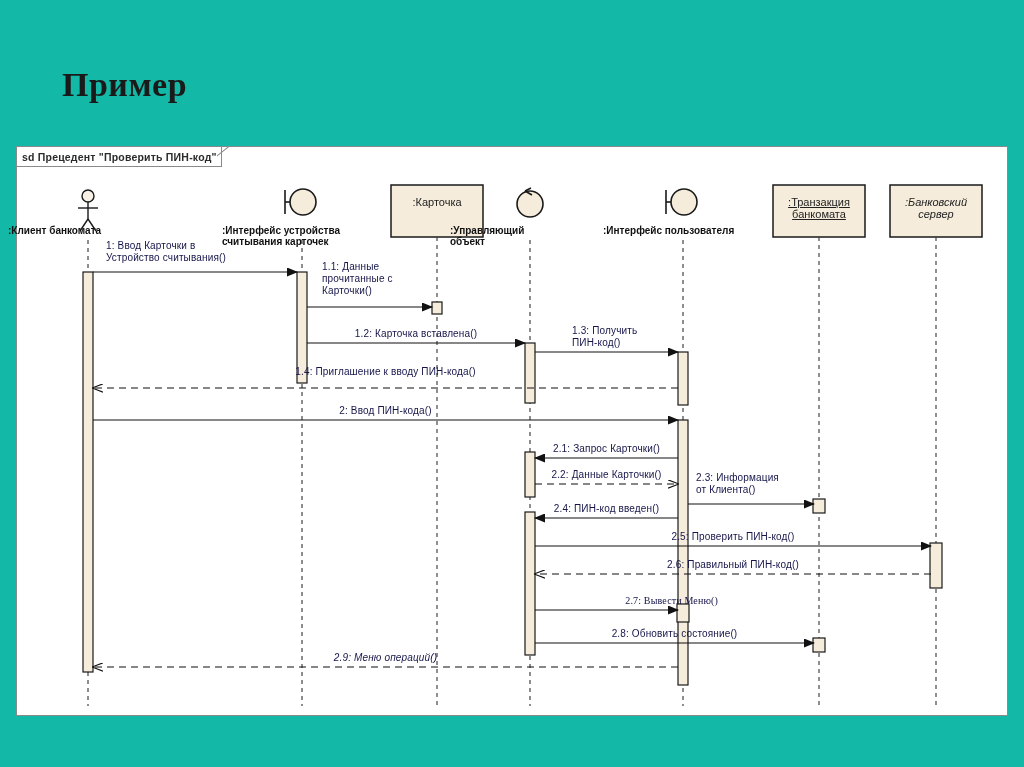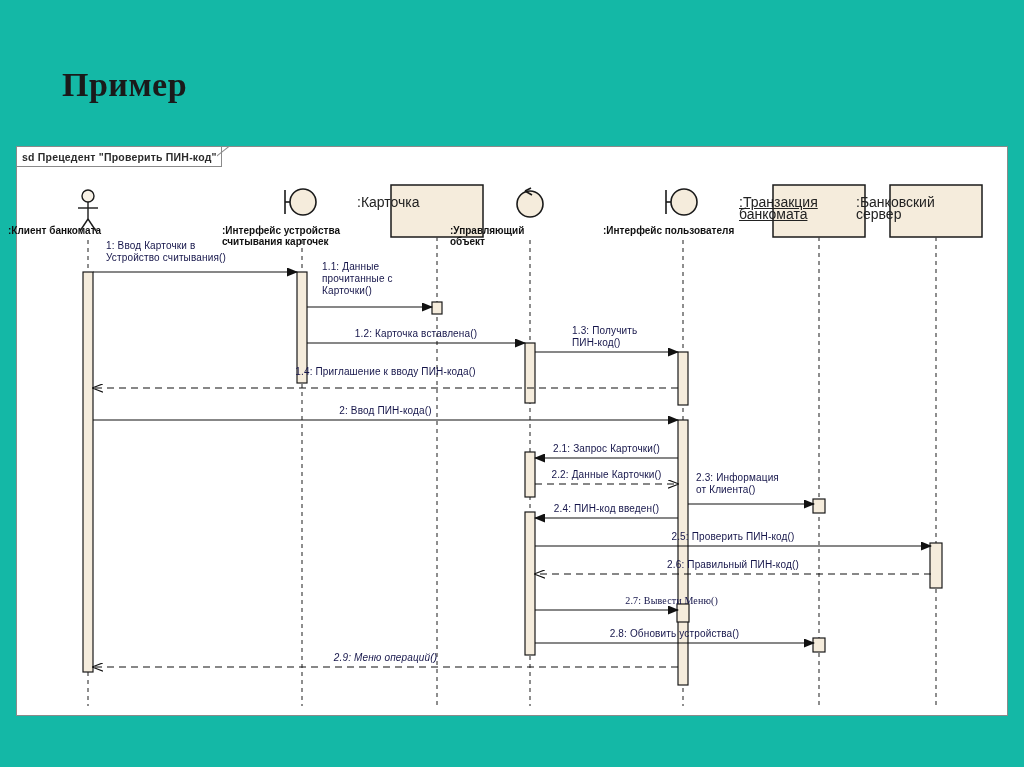--- a/index.html
+++ b/index.html
@@ -97,21 +97,22 @@
   .head-label {
     position: absolute;
     font-size: 10px;
     font-weight: bold;
     color: #111111;
     line-height: 11px;
     white-space: pre-line;
   }
   .box-label {
     position: absolute;
-    font-size: 14px;
+    text-align: center;
+    font-size: 11px;
     color: #222222;
     line-height: 12px;
     white-space: pre-line;
   }
 
   
   .msg-label {
     position: absolute;
     font-size: 10px;
     color: #15154a;
@@ -214,21 +215,21 @@
   <div id="head-labels">
       <div class="head-label" style="left: 8px; width: 160px; top: 225px;">:Клиент банкомата</div>
       <div class="head-label" style="left: 222px; width: 160px; top: 225px;">:Интерфейс устройства
 считывания карточек</div>
       <div class="box-label" style="left: 357px; width: 160px; top: 196px;">:Карточка</div>
       <div class="head-label" style="left: 450px; width: 160px; top: 225px;">:Управляющий
 объект</div>
       <div class="head-label" style="left: 603px; width: 160px; top: 225px;">:Интерфейс пользователя</div>
       <div class="box-label" style="left: 739px; width: 160px; top: 196px; text-decoration: underline;">:Транзакция
 банкомата</div>
-      <div class="box-label" style="left: 856px; width: 160px; top: 196px;">:Банковский
+      <div class="box-label" style="left: 856px; width: 160px; top: 196px; font-style: italic;">:Банковский
 сервер</div>
     </div>
   <div id="msg-labels">
       <div class="msg-label" style="left: 106px; top: 240px;">1: Ввод Карточки в
 Устройство считывания()</div>
       <div class="msg-label" style="left: 322px; top: 261px;">1.1: Данные
 прочитанные с
 Карточки()</div>
       <div class="msg-label" style="left: 306px; width: 220px; text-align: center; top: 328px;">1.2: Карточка вставлена()</div>
       <div class="msg-label" style="left: 572px; top: 325px;">1.3: Получить
@@ -236,17 +237,17 @@
       <div class="msg-label" style="left: 275.5px; width: 220px; text-align: center; top: 366px;">1.4: Приглашение к вводу ПИН-кода()</div>
       <div class="msg-label" style="left: 275.5px; width: 220px; text-align: center; top: 405px;">2: Ввод ПИН-кода()</div>
       <div class="msg-label" style="left: 496.5px; width: 220px; text-align: center; top: 443px;">2.1: Запрос Карточки()</div>
       <div class="msg-label" style="left: 496.5px; width: 220px; text-align: center; top: 469px;">2.2: Данные Карточки()</div>
       <div class="msg-label" style="left: 696px; top: 472px;">2.3: Информация
 от Клиента()</div>
       <div class="msg-label" style="left: 496.5px; width: 220px; text-align: center; top: 503px;">2.4: ПИН-код введен()</div>
       <div class="msg-label" style="left: 623px; width: 220px; text-align: center; top: 531px;">2.5: Проверить ПИН-код()</div>
       <div class="msg-label" style="left: 623px; width: 220px; text-align: center; top: 559px;">2.6: Правильный ПИН-код()</div>
       <div class="msg-label" style="left: 498px; width: 220px; text-align: right; top: 595px; font-family: Liberation Serif, serif;">2.7: Вывести Меню()</div>
-      <div class="msg-label" style="left: 564.5px; width: 220px; text-align: center; top: 628px;">2.8: Обновить устройства()</div>
+      <div class="msg-label" style="left: 564.5px; width: 220px; text-align: center; top: 628px;">2.8: Обновить состояние()</div>
       <div class="msg-label" style="left: 275.5px; width: 220px; text-align: center; top: 652px; font-style: italic;">2.9: Меню операций()</div>
     </div>
 
 </div>
 
 </body></html>

